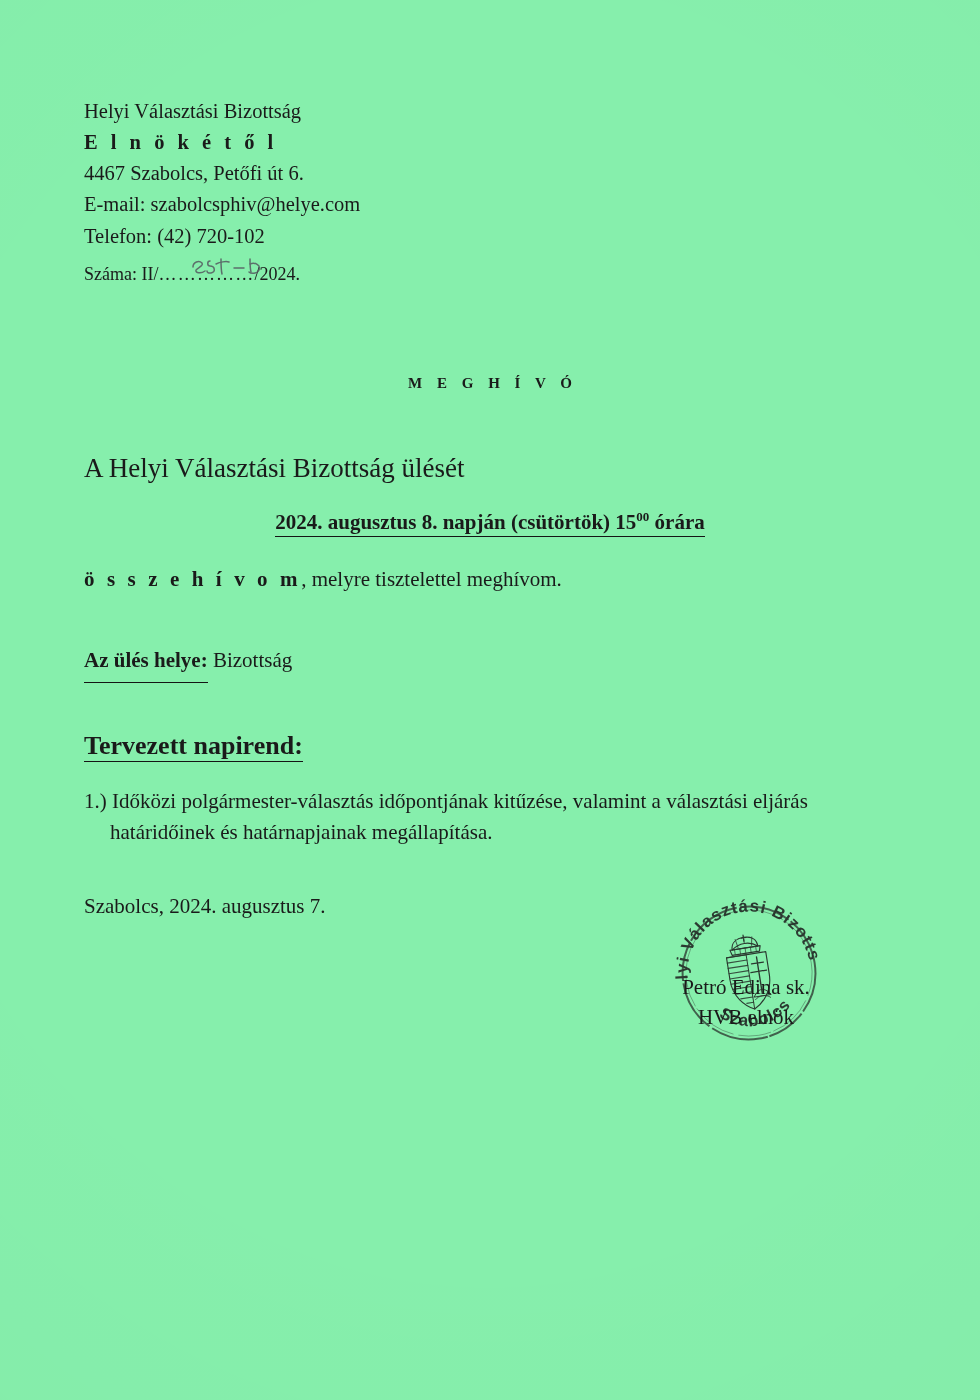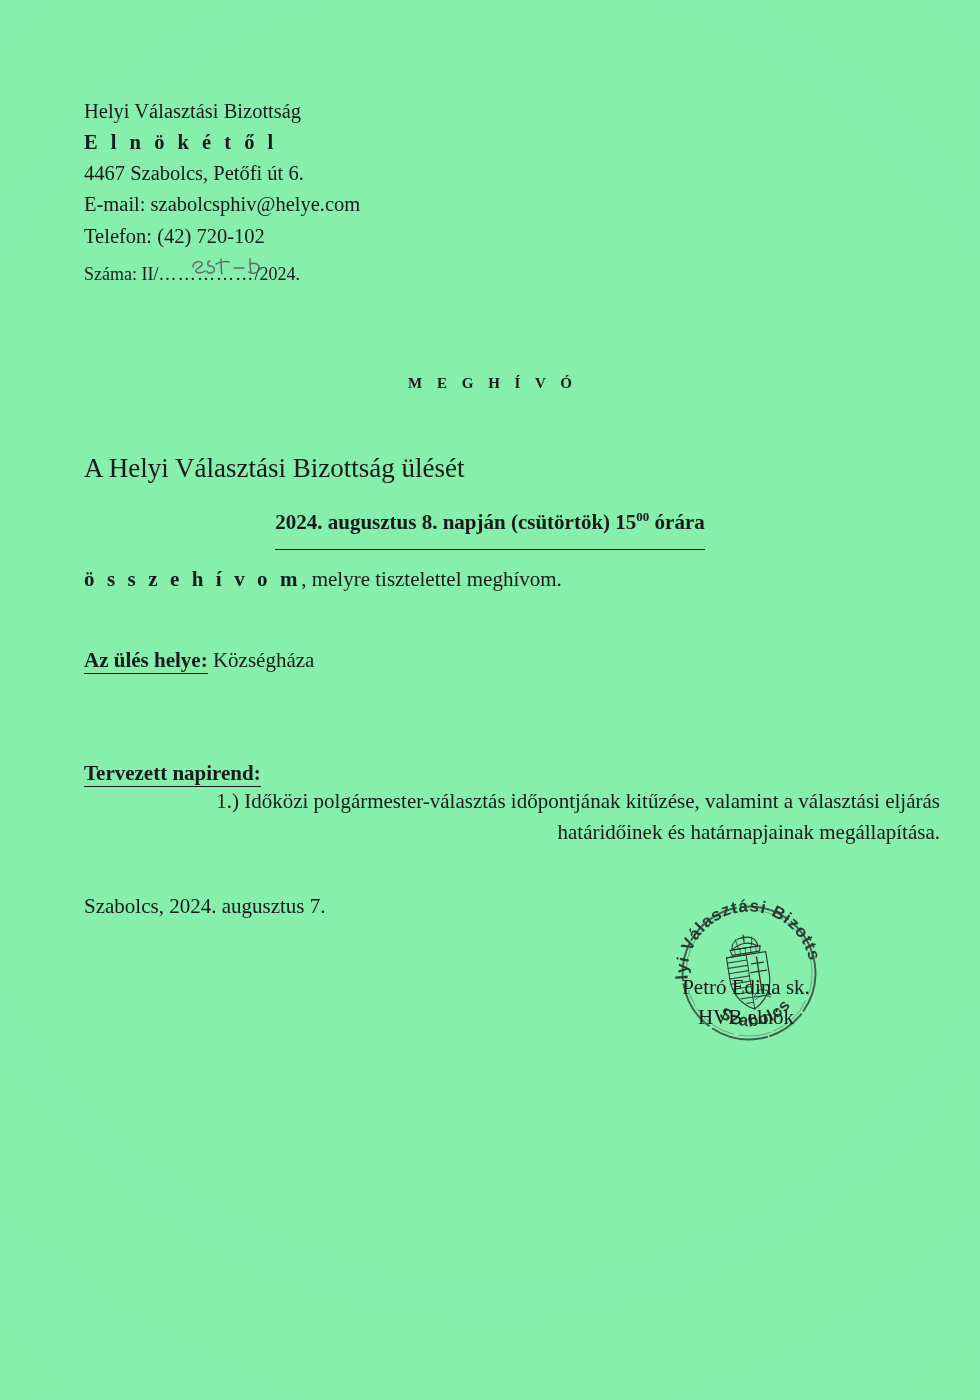--- a/index.html
+++ b/index.html
@@ -92,21 +92,21 @@
     position: absolute;
     left: 0;
     right: 0;
     top: 510px;
     text-align: center;
     font-size: 21px;
   }
   .date-line .u {
     font-weight: bold;
     border-bottom: 1.6px solid #141414;
-    padding-bottom: 14px;
+    padding-bottom: 1px;
     display: inline-block;
     white-space: nowrap;
   }
   .date-line sup {
     font-size: 0.62em;
     vertical-align: super;
     line-height: 0;
     font-weight: bold;
   }
 
@@ -125,45 +125,43 @@
   .venue-line {
     position: absolute;
     left: 84px;
     top: 648px;
     font-size: 21px;
     white-space: nowrap;
   }
   .venue-label {
     font-weight: bold;
     border-bottom: 1.6px solid #141414;
-    padding-bottom: 1px;
+    padding-bottom: 10px;
   }
 
   .agenda-heading {
     position: absolute;
     left: 84px;
     top: 731px;
-    font-size: 21px;
-    margin-top: 30px;
+    font-size: 26px;
   }
   .agenda-heading span {
     font-weight: bold;
     border-bottom: 1.6px solid #141414;
     padding-bottom: 1px;
   }
 
   .agenda-item {
     position: absolute;
     left: 84px;
     top: 786px;
     width: 856px;
     font-size: 21px;
     line-height: 1.48;
     text-indent: 0;
-    text-align: right;
   }
   .agenda-item .cont {
     display: block;
     padding-left: 26px;
   }
 
   .place-date {
     position: absolute;
     left: 84px;
     top: 894px;
@@ -234,21 +232,21 @@
 
   <div class="date-line">
     <span class="u"><span>2024. augusztus 8. napján (csütörtök) 15</span><sup>00</sup><span> órára</span></span>
   </div>
 
   <div class="convene-line">
     <span class="convene-word">ö s s z e h í v o m</span><span>, melyre tisztelettel meghívom.</span>
   </div>
 
   <div class="venue-line">
-    <span class="venue-label">Az ülés helye:</span><span> Községháza</span>
+    <span class="venue-label">Az ülés helye:</span><span> Bizottság</span>
   </div>
 
   <div class="agenda-heading">
     <span>Tervezett napirend:</span>
   </div>
 
   <div class="agenda-item">
     <span>1.)</span><span> Időközi polgármester-választás időpontjának kitűzése, valamint a választási eljárás</span>
     <span class="cont">határidőinek és határnapjainak megállapítása.</span>
   </div>

